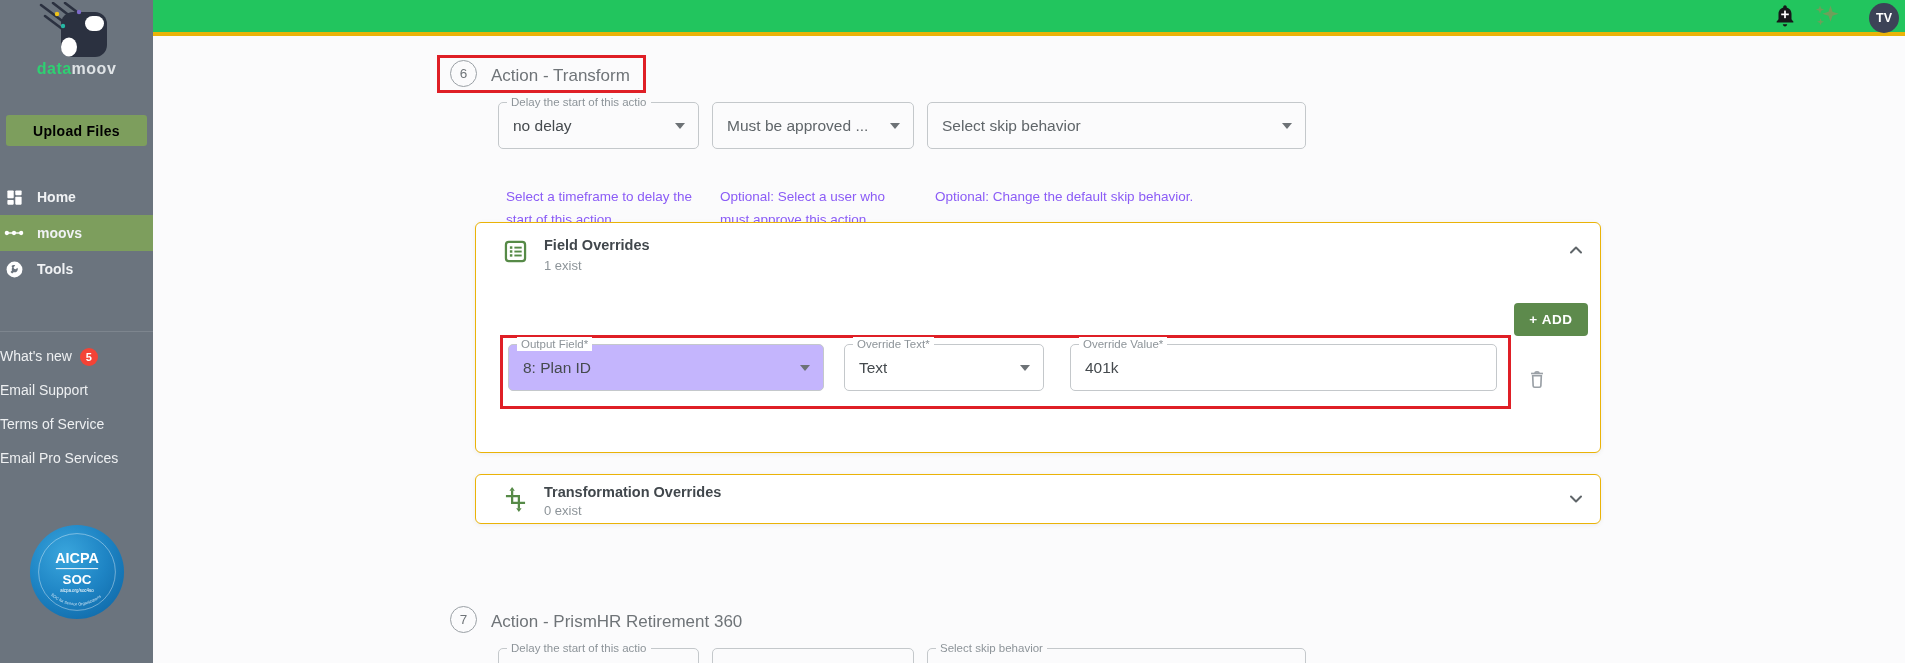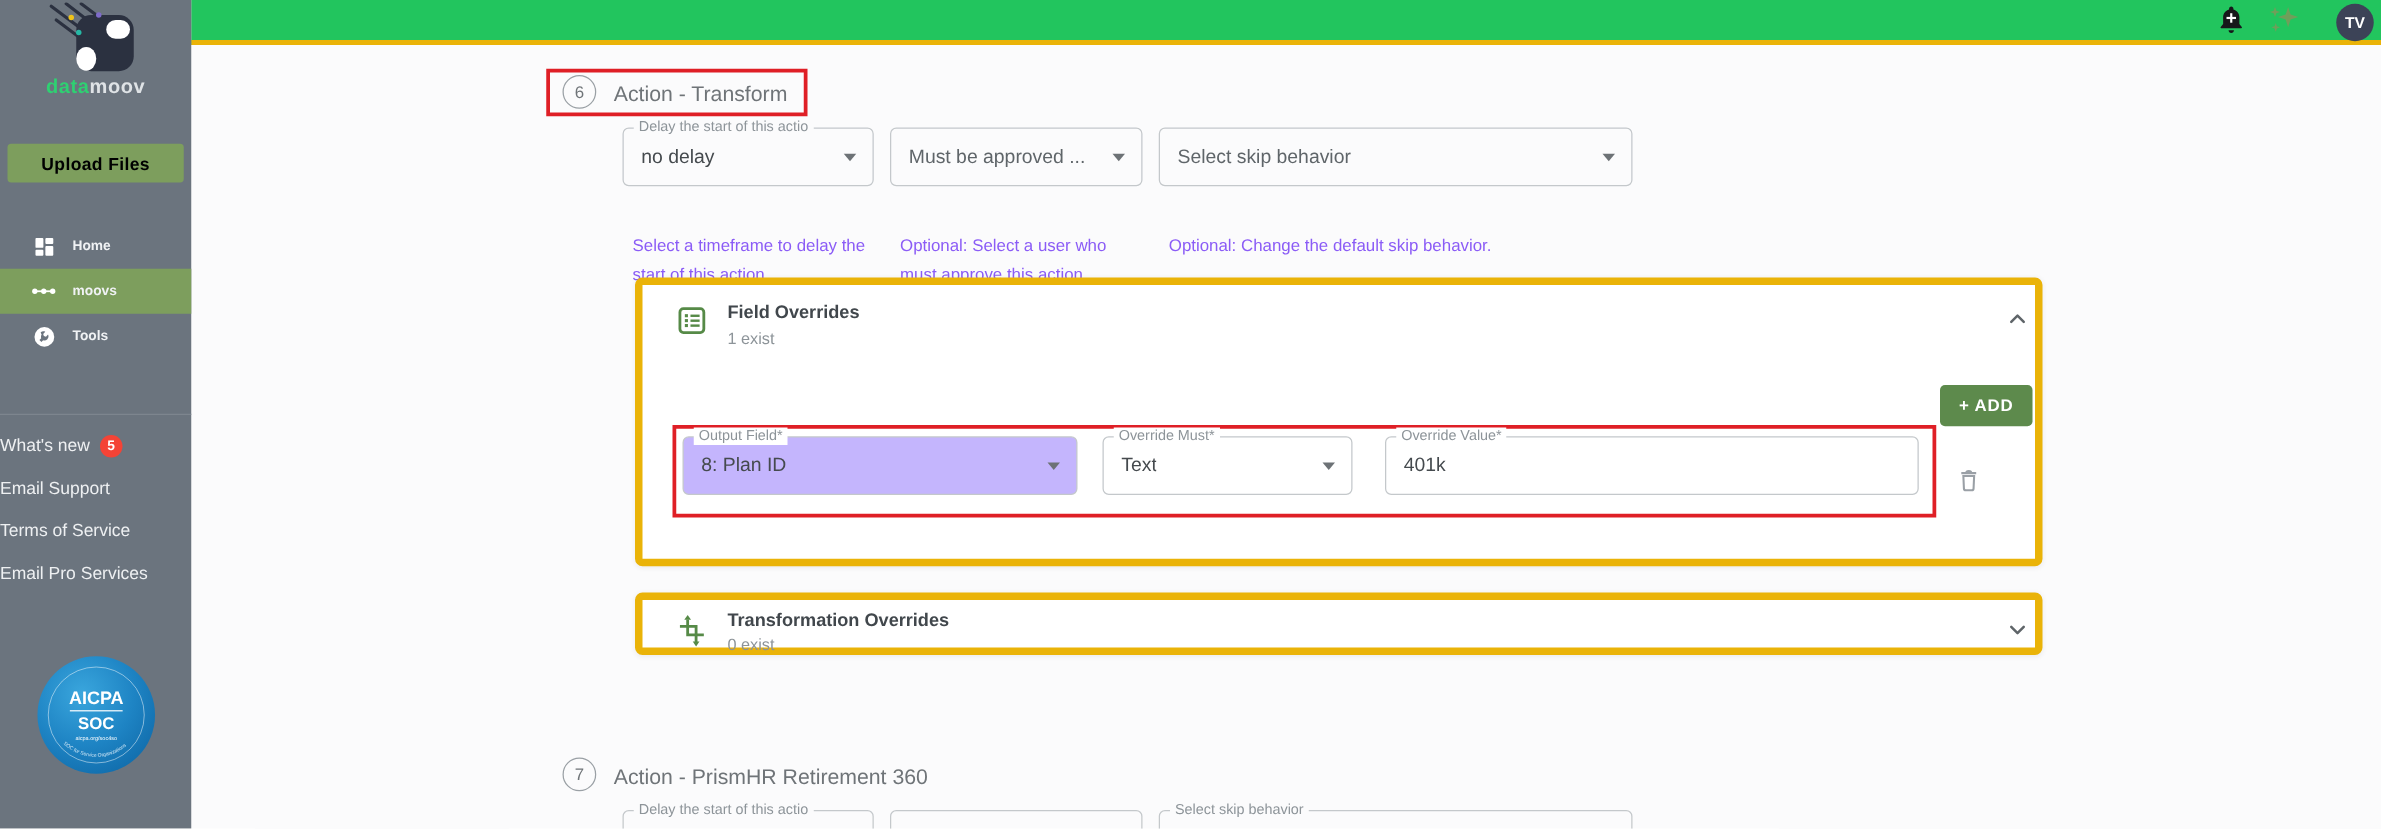--- a/index.html
+++ b/index.html
@@ -9,21 +9,21 @@
 
   
   .sidebar{position:absolute;left:0;top:0;width:153px;height:663px;background:#6b747e;z-index:10}
   .logo-wrap{position:absolute;top:2px;left:0;width:153px;text-align:center}
   .logo-svg{width:84px;height:58px;display:inline-block}
   .logo-text{font-size:16px;font-weight:800;letter-spacing:.5px;margin-top:-4px}
   .logo-text .g{color:#2fd072}
   .logo-text .m{color:#dfe3e6}
   .upload-btn{position:absolute;left:6px;top:115px;width:141px;height:31px;background:#7d9e5d;border:none;border-radius:3px;color:#000000;font-weight:700;font-size:14px;font-family:inherit;cursor:pointer;letter-spacing:.3px}
   .nav{position:absolute;top:179px;left:0;width:153px}
-  .nav-item{height:36px;display:flex;align-items:center;gap:13px;padding-left:25px;color:#f0f2f4;font-size:11px;font-weight:600;cursor:pointer}
+  .nav-item{height:36px;display:flex;align-items:center;gap:13px;padding-left:4px;color:#f0f2f4;font-size:14px;font-weight:600;cursor:pointer}
   .nav-item.active{background:#7d9e5d}
   .nav-icon{width:20px;height:20px;flex:0 0 20px;display:flex;align-items:center;justify-content:center}
   .side-divider{position:absolute;top:331px;left:0;width:153px;height:1px;background:#7d858e}
   .links{position:absolute;top:348px;left:0;width:153px}
   .link-item{height:34px;display:flex;align-items:flex-start;color:#eef0f2;font-size:14px;font-weight:500;cursor:pointer}
   .badge-5{margin-left:8px;min-width:18px;height:18px;border-radius:50%;background:#f44336;color:#fff;font-size:11px;font-weight:700;display:flex;align-items:center;justify-content:center}
   .soc-badge{position:absolute;left:29px;top:524px;width:96px;height:96px}
 
   
   .main{position:absolute;left:153px;top:0;right:0;bottom:0}
@@ -59,21 +59,21 @@
   .s7-delay{left:345px;top:648px;width:201px}
   .s7-approval{left:559px;top:648px;width:202px}
   .s7-skip{left:774px;top:648px;width:379px}
 
   .helper{position:absolute;font-size:13.5px;line-height:23px;color:#8b5cf6}
   .h1{left:353px;top:185px;width:195px}
   .h2{left:567px;top:185px;width:178px}
   .h3{left:782px;top:185px;width:430px}
 
   
-  .card{position:absolute;left:355px;background:#fff;border:6px solid #eab308;border-radius:6px;box-shadow:0 1px 4px rgba(60,64,67,.08)}
+  .card{position:absolute;left:322px;background:#fff;border:1px solid #eab308;border-radius:6px;box-shadow:0 1px 4px rgba(60,64,67,.08)}
   .card-fo{top:222px;width:1126px;height:231px}
   .card-to{top:474px;width:1126px;height:50px}
   .card-icon{position:absolute;left:26px;width:27px;height:27px}
   .card-fo .card-icon{top:15px}
   .card-to .card-icon{top:11px}
   .card-title{position:absolute;left:68px;font-size:14.5px;font-weight:700;color:#41474c;white-space:nowrap}
   .card-fo .card-title{top:14px}
   .card-to .card-title{top:9px}
   .card-count{position:absolute;left:68px;font-size:13px;color:#8d9499}
   .card-fo .card-count{top:35px}
@@ -249,21 +249,21 @@
       <button class="add-btn">+ ADD</button>
 
       <div class="anno anno-row"></div>
 
       <div class="fieldbox f-output">
         <span class="legend">Output Field*</span>
         <span class="value">8: Plan ID</span>
         <span class="caret"></span>
       </div>
       <div class="fieldbox f-type">
-        <span class="legend">Override Must*</span>
+        <span class="legend">Override Text*</span>
         <span class="value">Text</span>
         <span class="caret"></span>
       </div>
       <div class="fieldbox f-value">
         <span class="legend">Override Value*</span>
         <input class="ov-input" value="401k" style="">
       </div>
 
       <button class="trash-btn">
         <svg viewBox="0 0 24 24" width="22" height="22">

